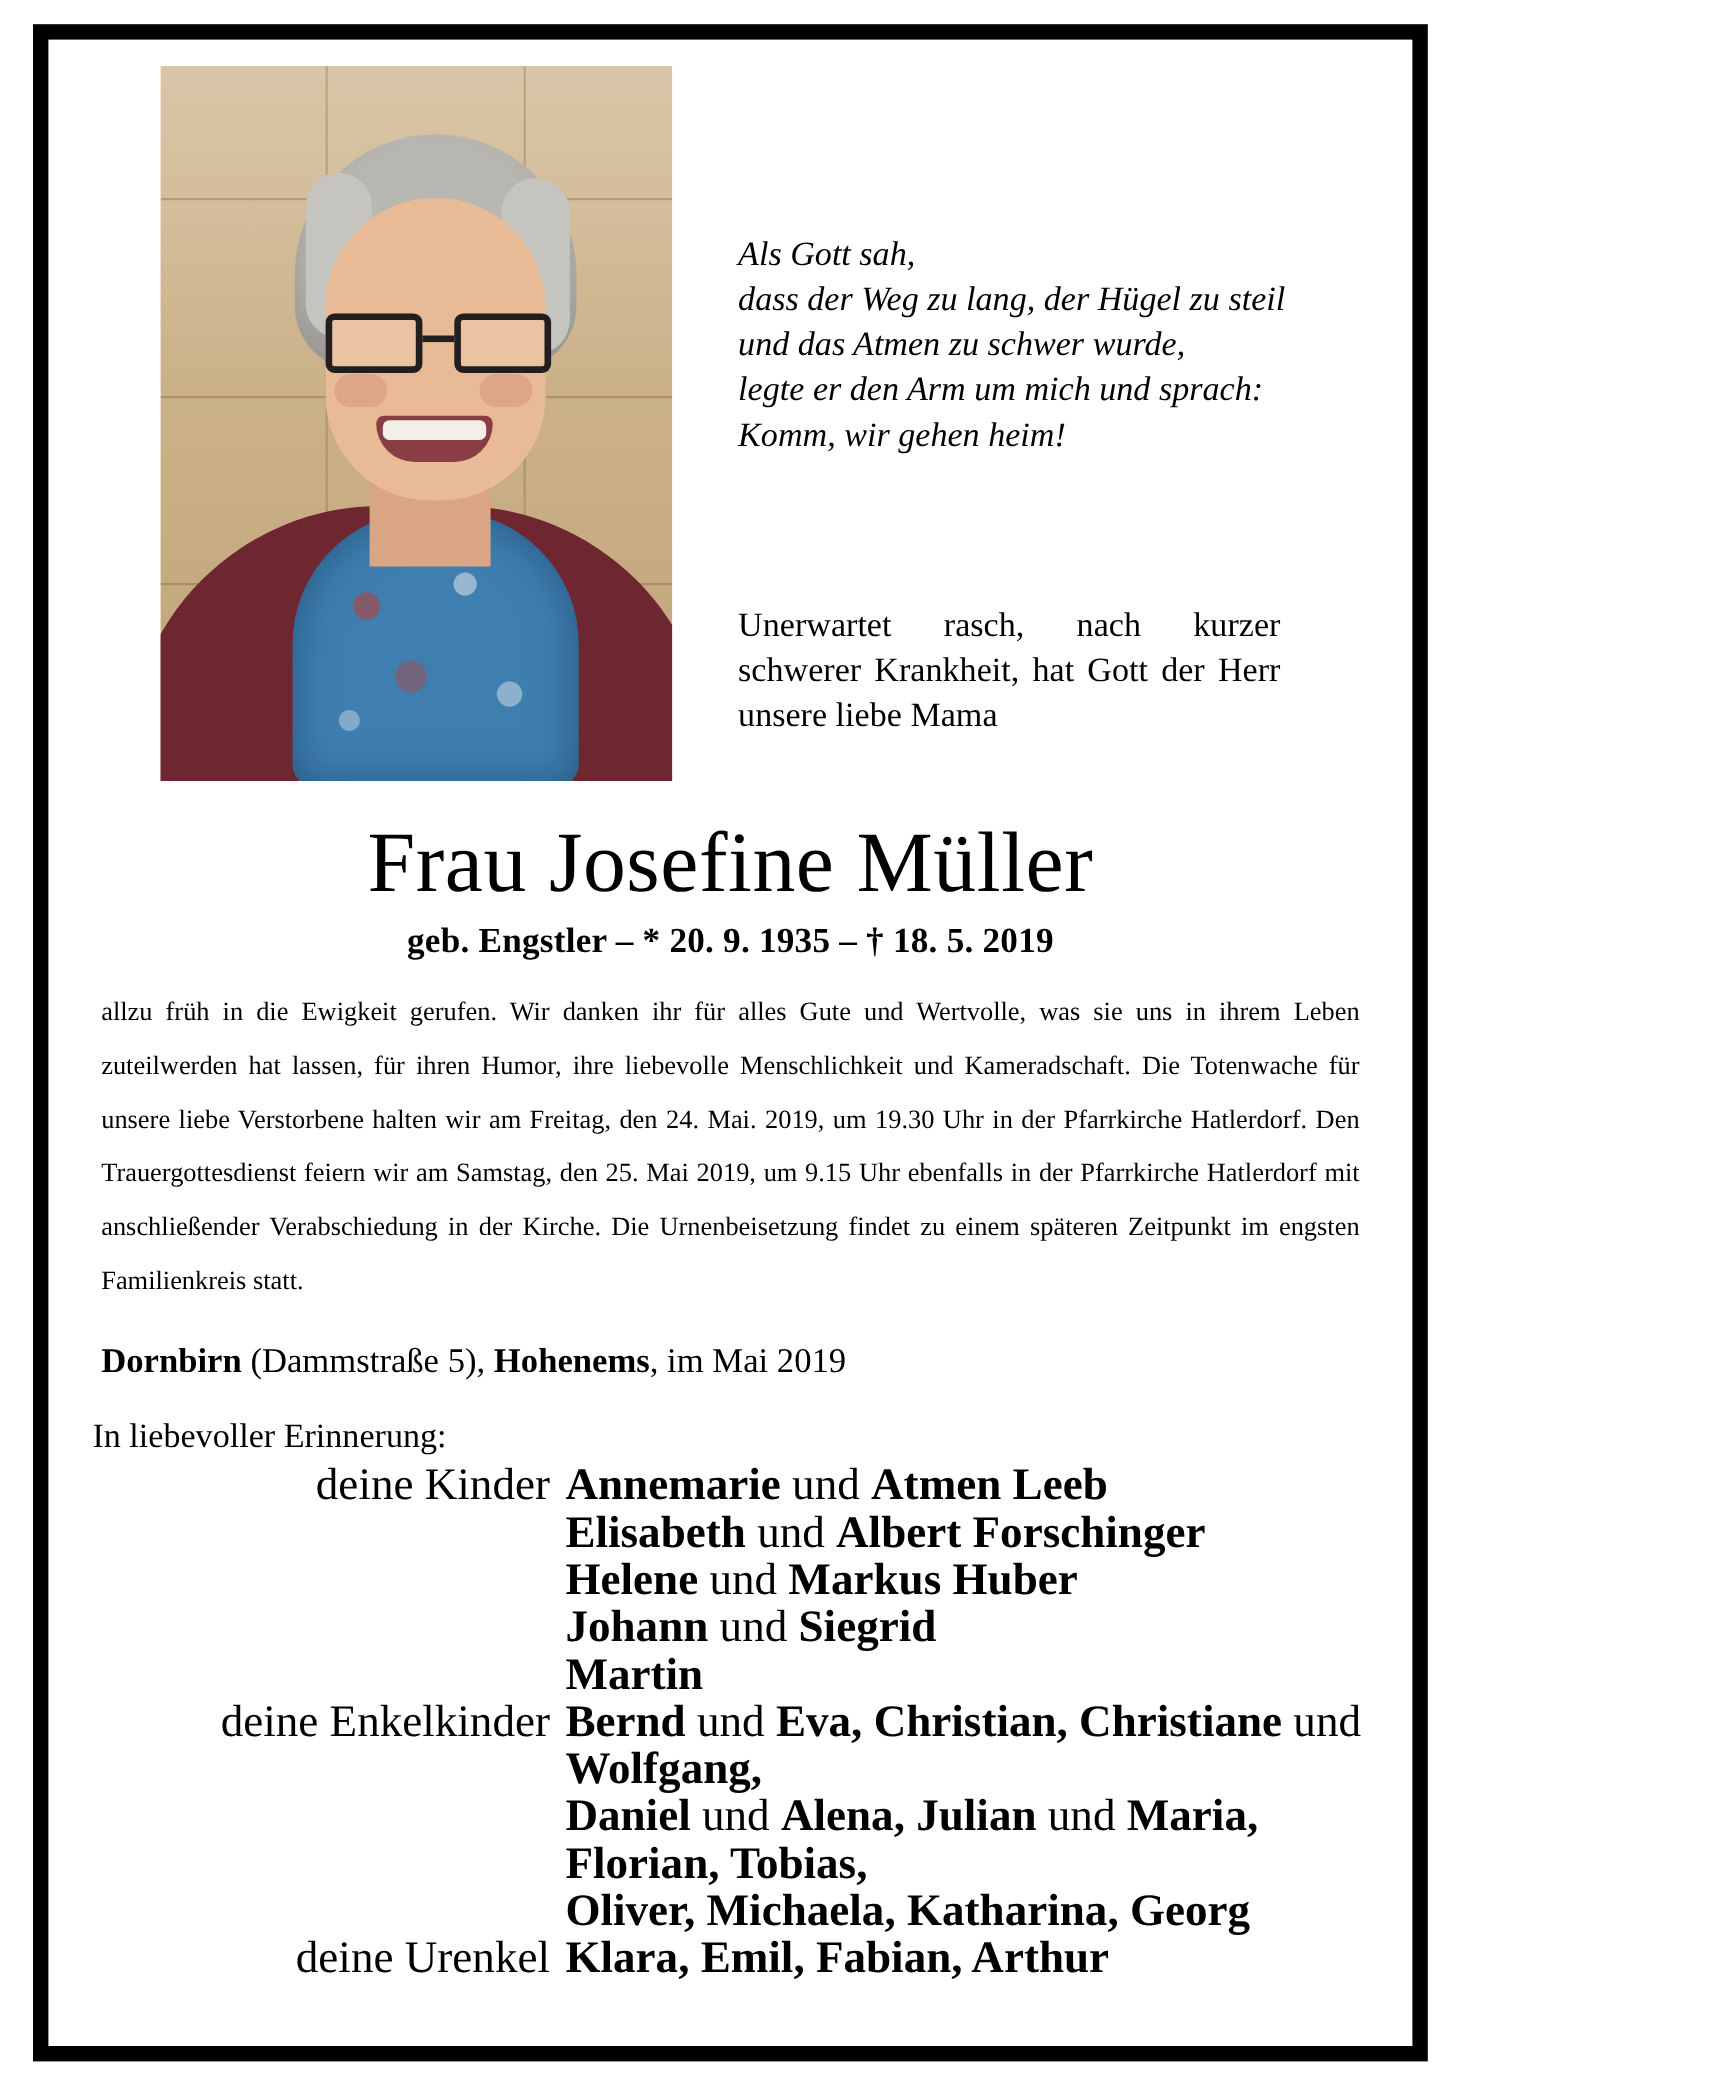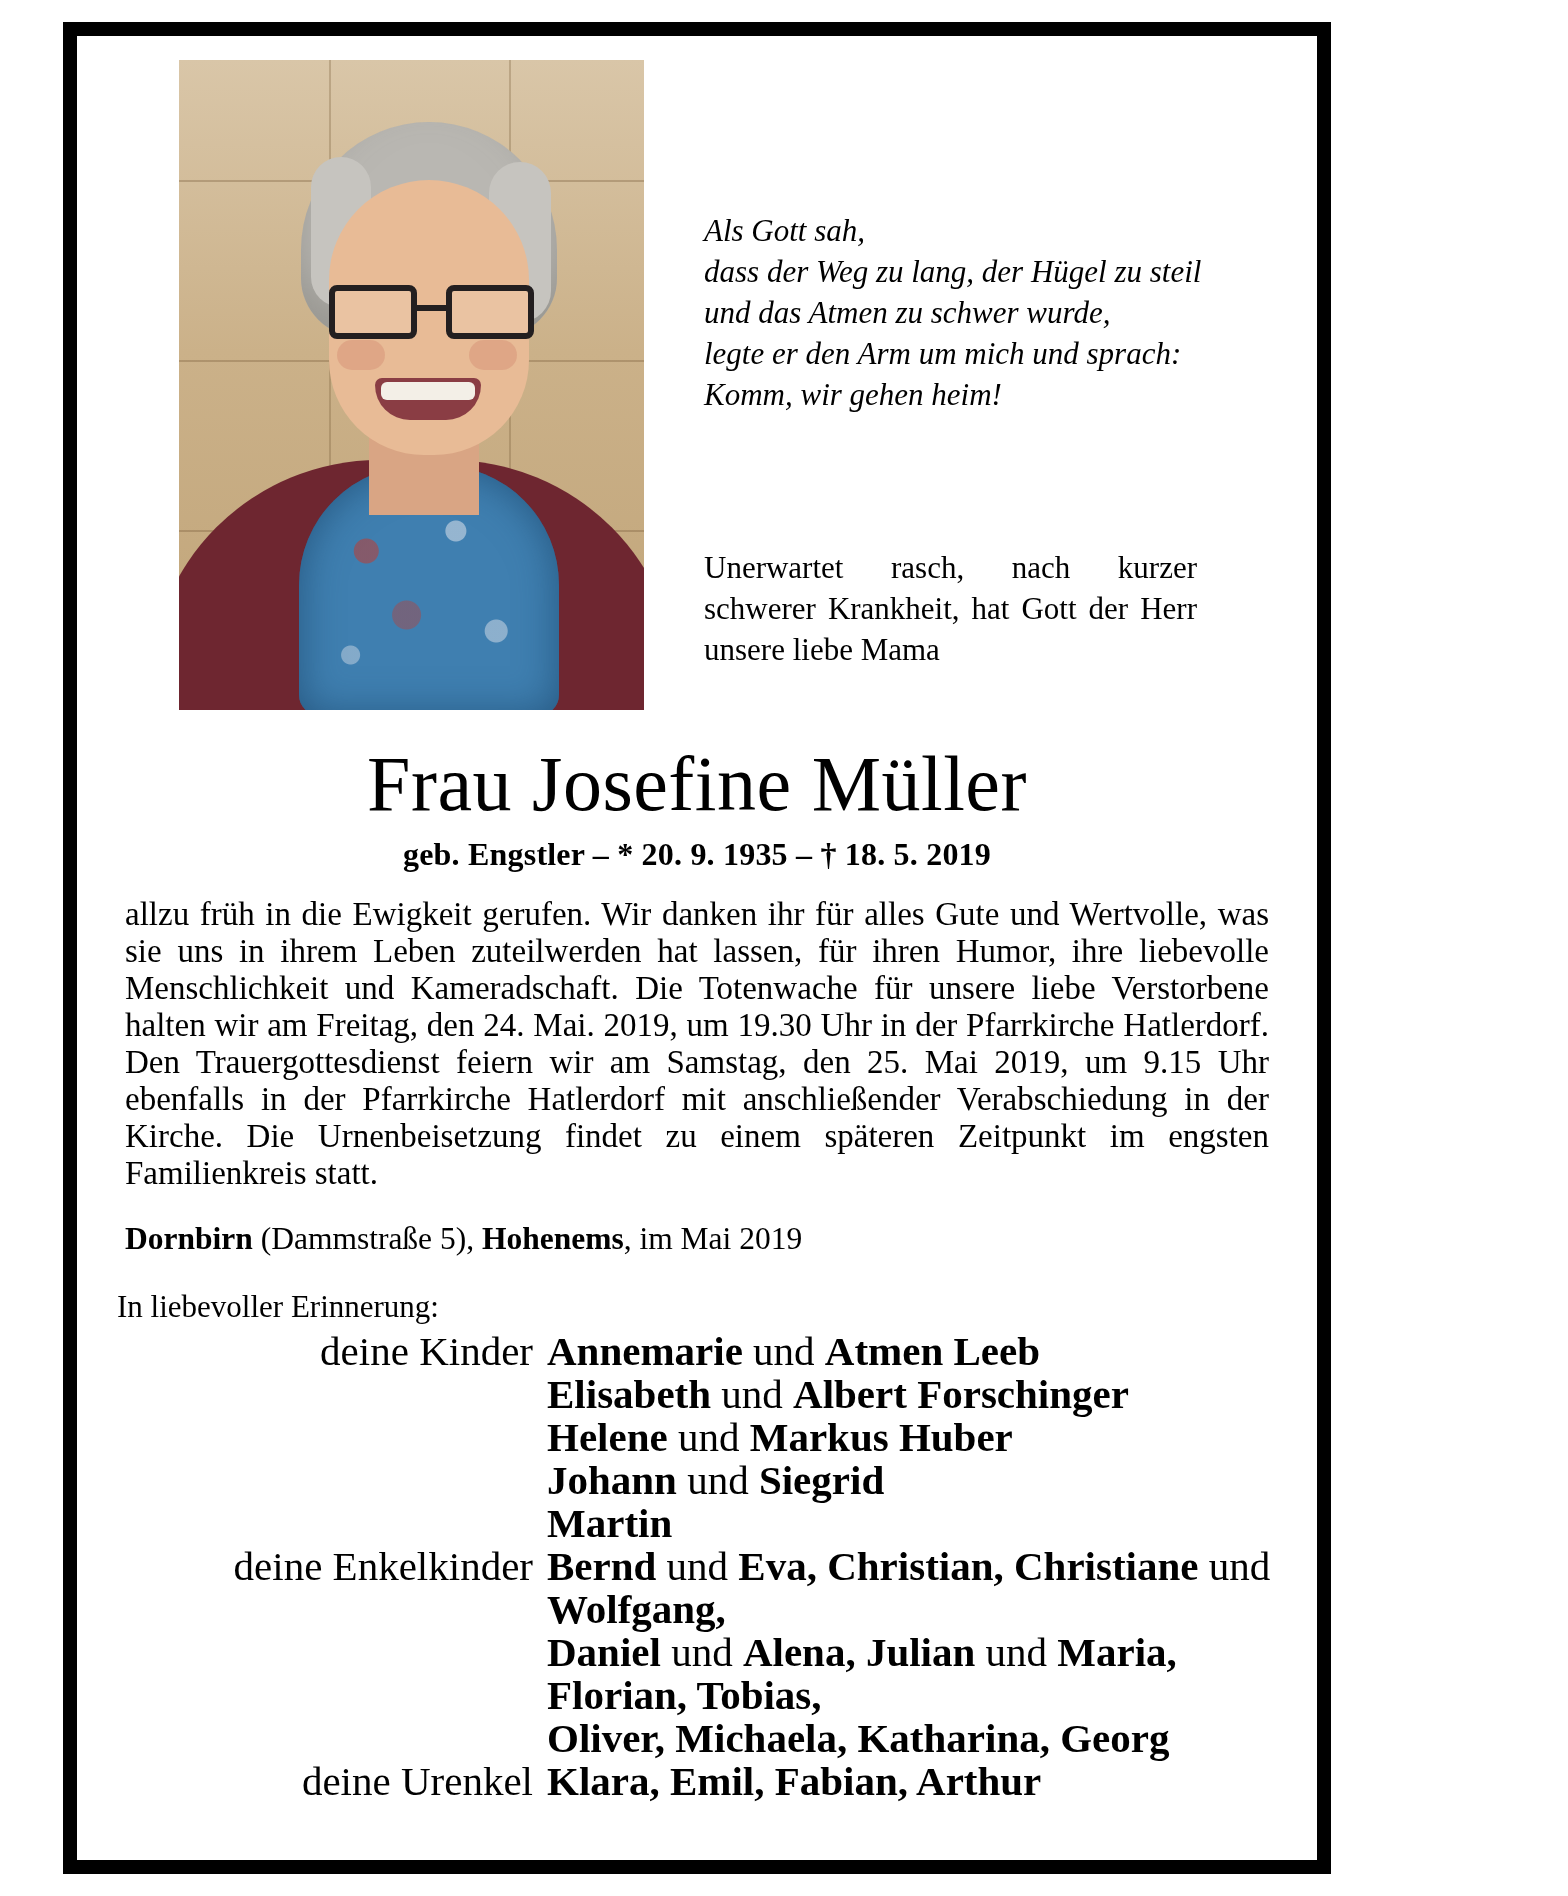--- a/index.html
+++ b/index.html
@@ -22,21 +22,20 @@
   }
   .mourning-border {
     position: absolute;
     left: 30px;
     top: 22px;
     width: 1268px;
     height: 1852px;
     border: 14px solid #000000;
     box-sizing: border-box;
     background: #ffffff;
-    margin-left: 33px;
   }
   .inner {
     position: absolute;
     left: 0;
     top: 0;
     right: 0;
     bottom: 0;
     padding: 24px 40px 10px 40px;
     box-sizing: border-box;
   }
@@ -216,22 +215,22 @@
     font-weight: bold;
     font-size: 32px;
     line-height: 40px;
     margin-top: 4px;
     letter-spacing: 0.2px;
   }
 
   
   .body-text {
     margin-top: 22px;
-    font-size: 33px;
-    line-height: 37px;
+    font-size: 24px;
+    line-height: 49px;
     text-align: justify;
     text-align-last: left;
     padding: 0 8px;
   }
   .place-line {
     margin-top: 26px;
     font-size: 31.5px;
     line-height: 42px;
     padding: 0 8px;
   }

